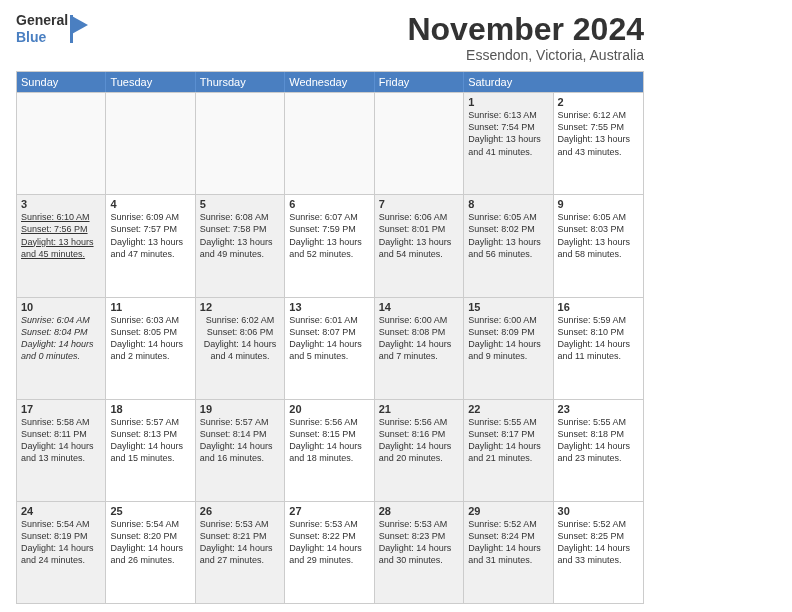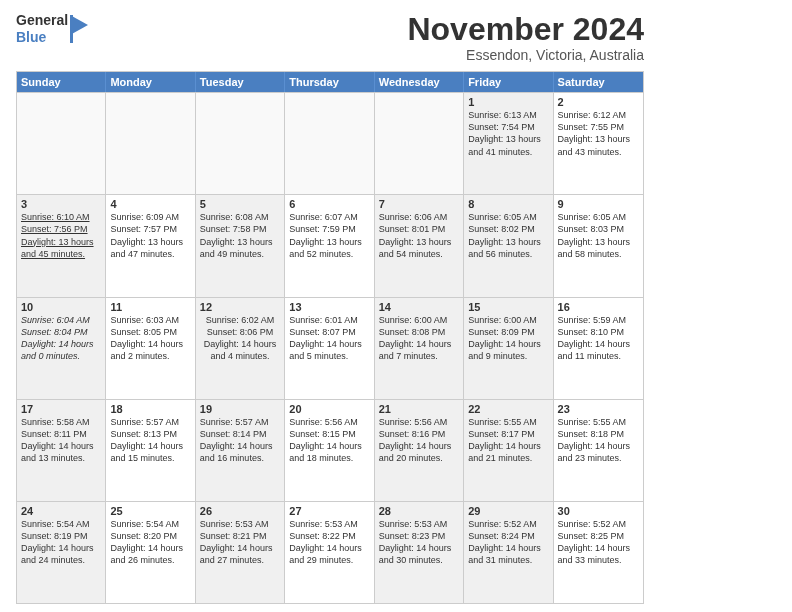--- a/index.html
+++ b/index.html
@@ -48,21 +48,21 @@
       border: 1px solid #ccc;
     }
     .day-headers {
       display: grid;
       grid-template-columns: repeat(7, 1fr);
       background: #4a7fc1;
     }
     .day-header {
       color: #fff;
       font-size: 11px;
-      font-weight: bold;
+      font-weight: normal;
       padding: 4px 4px;
       text-align: left;
       border-right: 1px solid #5a8fd1;
     }
     .day-header:last-child { border-right: none; }
     .weeks {
       flex: 1;
       display: flex;
       flex-direction: column;
     }
@@ -115,21 +115,20 @@
 </div>
     <div class="title-block">
       <div class="month-title">November 2024</div>
       <div class="location">Essendon, Victoria, Australia</div>
     </div>
   </div>
 
   <div class="calendar">
     <div class="day-headers">
     <div class="day-header">Sunday</div>
-        <div class="day-header">Monday</div>
         <div class="day-header">Tuesday</div>
         <div class="day-header">Thursday</div>
         <div class="day-header">Wednesday</div>
         <div class="day-header">Friday</div>
         <div class="day-header">Saturday</div>
       </div>
     <div class="weeks">
     <div class="week-row">
           <div class="day-cell empty"></div>
           <div class="day-cell empty"></div>

